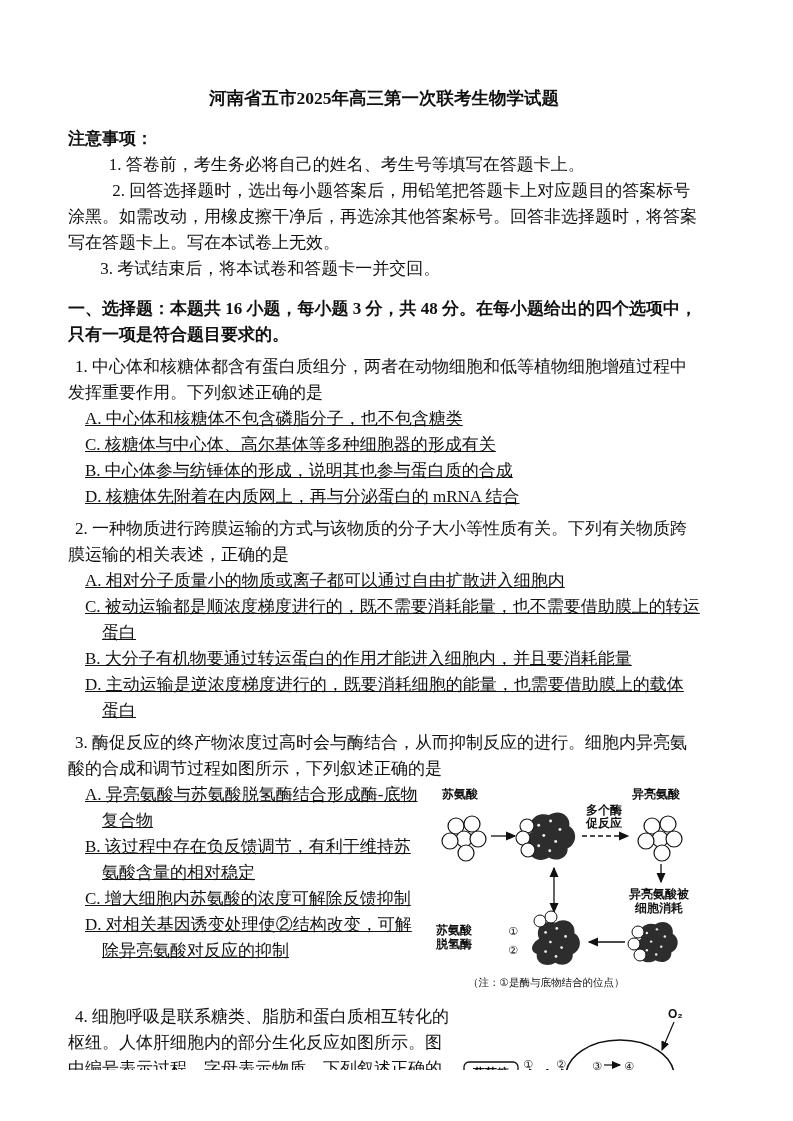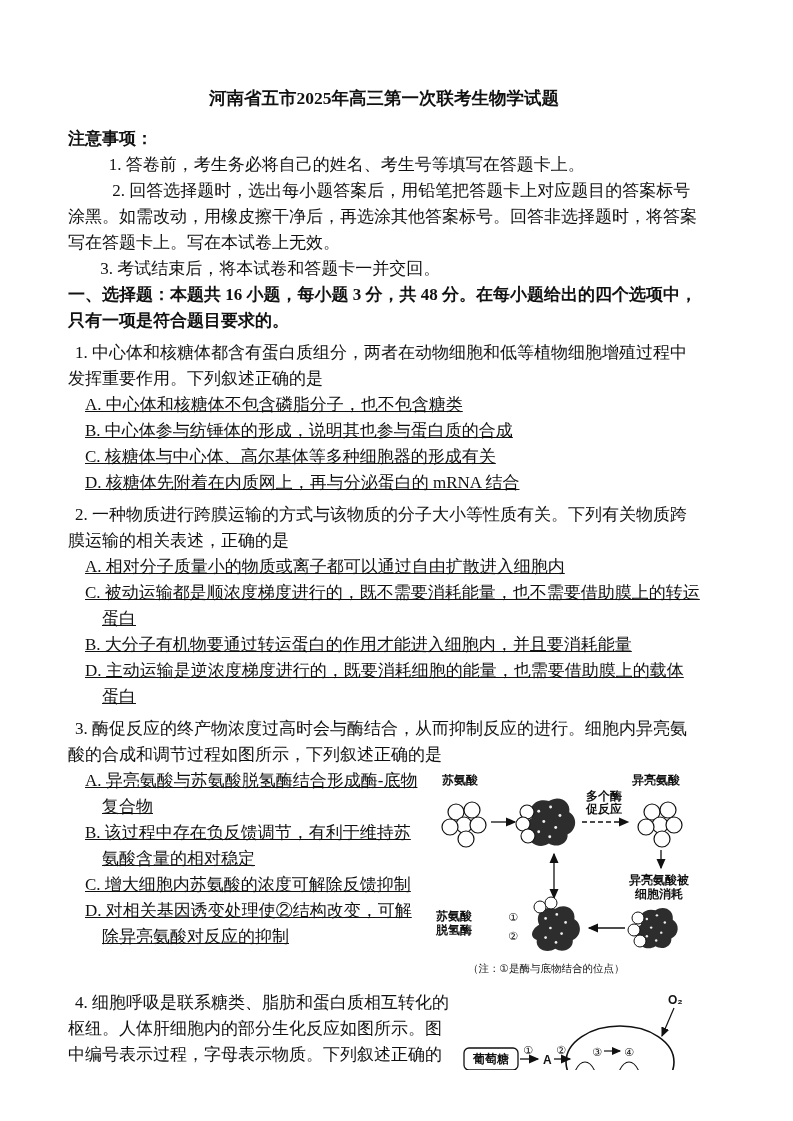--- a/index.html
+++ b/index.html
@@ -20,21 +20,21 @@
     margin: 0 0 16px 0;
     font-size: 17.5px;
     font-weight: 700;
     text-align: center;
     line-height: 24px;
   }
   .notice-heading { font-weight: 700; }
   .ind-a { text-indent: 2.4em; }
   .ind-b { text-indent: 2.6em; }
   .ind-c { text-indent: 1.9em; }
-  .section-heading { font-weight: 700; }
+  .section-heading { font-weight: 700; margin-top: 14px; }
   .question { margin-top: 6px; }
   .stem { text-indent: 7px; }
   .option { padding-left: 34px; text-indent: -17px; text-decoration: underline; }
   .diagram { float: right; }
   .diagram.q3 { margin: 2px 0 2px 6px; text-decoration: underline; }
   .diagram.q4 { margin: 0 0 4px 10px; }
   .clear { clear: both; }
   svg text { font-family: "Liberation Sans", "DejaVu Sans", sans-serif; fill: #111; }
   svg .dlabel { font-size: 12px; font-weight: 700; }
   svg .dnum { font-size: 11px; }
@@ -52,22 +52,22 @@
     <p class="ind-a">1. 答卷前，考生务必将自己的姓名、考生号等填写在答题卡上。</p>
     <p class="ind-b">2. 回答选择题时，选出每小题答案后，用铅笔把答题卡上对应题目的答案标号涂黑。如需改动，用橡皮擦干净后，再选涂其他答案标号。回答非选择题时，将答案写在答题卡上。写在本试卷上无效。</p>
     <p class="ind-c">3. 考试结束后，将本试卷和答题卡一并交回。</p>
   </div>
 
   <p class="section-heading">一、选择题：本题共 16 小题，每小题 3 分，共 48 分。在每小题给出的四个选项中，只有一项是符合题目要求的。</p>
 
   <div class="question">
     <p class="stem">1. 中心体和核糖体都含有蛋白质组分，两者在动物细胞和低等植物细胞增殖过程中发挥重要作用。下列叙述正确的是</p>
     <p class="option">A. 中心体和核糖体不包含磷脂分子，也不包含糖类</p>
+    <p class="option">C. 核糖体与中心体、高尔基体等多种细胞器的形成有关</p>
     <p class="option">B. 中心体参与纺锤体的形成，说明其也参与蛋白质的合成</p>
-    <p class="option">C. 核糖体与中心体、高尔基体等多种细胞器的形成有关</p>
     <p class="option">D. 核糖体先附着在内质网上，再与分泌蛋白的 mRNA 结合</p>
   </div>
 
   <div class="question">
     <p class="stem">2. 一种物质进行跨膜运输的方式与该物质的分子大小等性质有关。下列有关物质跨膜运输的相关表述，正确的是</p>
     <p class="option">A. 相对分子质量小的物质或离子都可以通过自由扩散进入细胞内</p>
     <p class="option">C. 被动运输都是顺浓度梯度进行的，既不需要消耗能量，也不需要借助膜上的转运蛋白</p>
     <p class="option">B. 大分子有机物要通过转运蛋白的作用才能进入细胞内，并且要消耗能量</p>
     <p class="option">D. 主动运输是逆浓度梯度进行的，既要消耗细胞的能量，也需要借助膜上的载体蛋白</p>
   </div>

